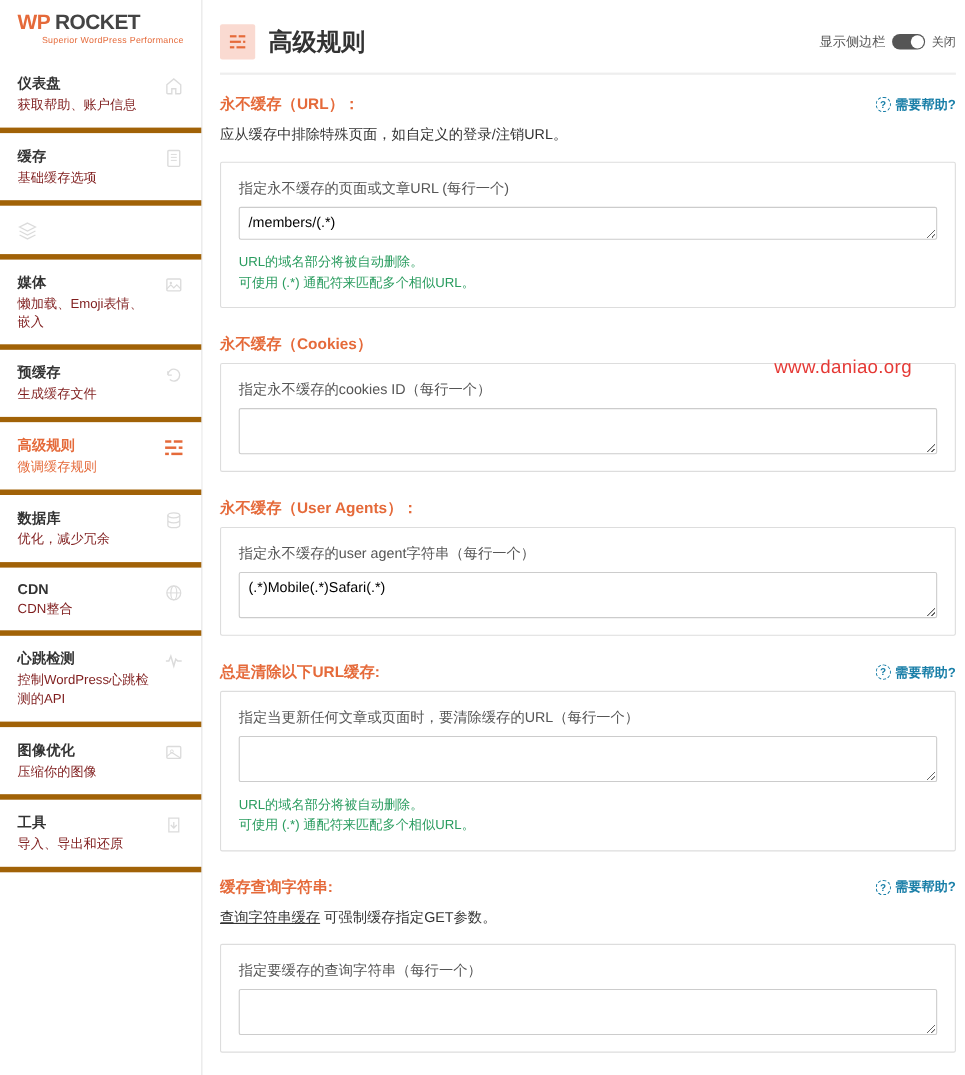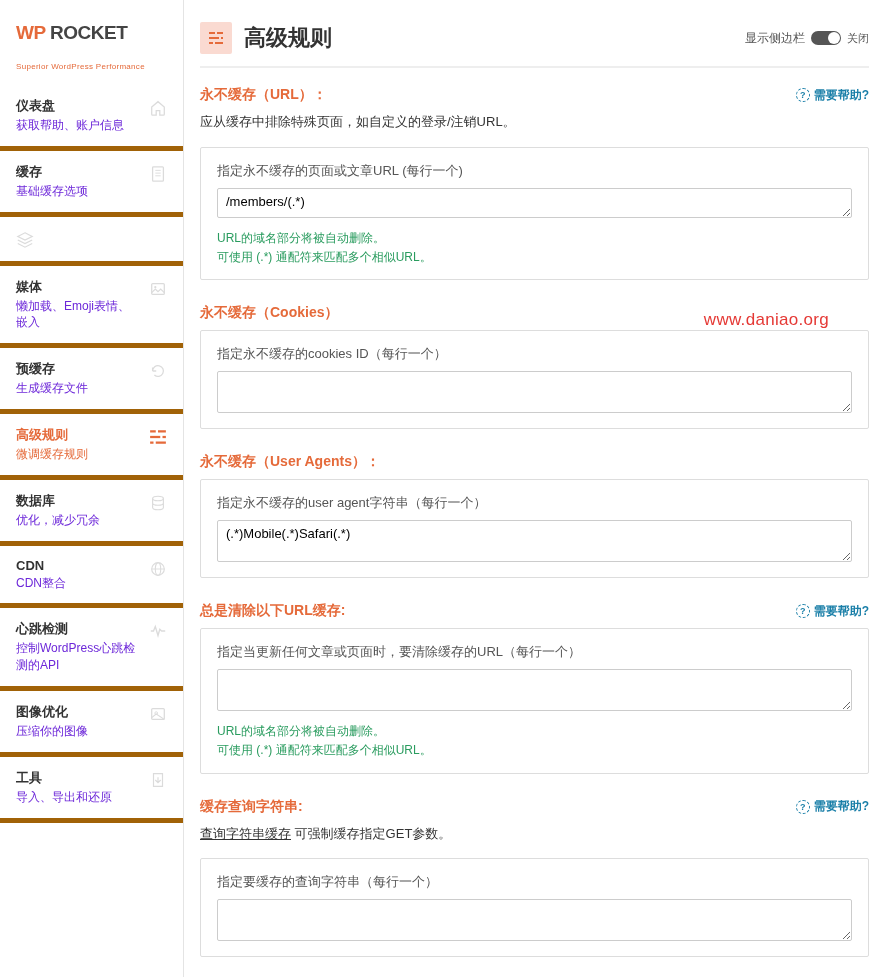--- a/index.html
+++ b/index.html
@@ -1,28 +1,28 @@
 <!DOCTYPE html>
 <html><head>
 <meta charset="utf-8">
 <style>
 * { box-sizing: border-box; margin: 0; padding: 0; }
 body { font-family: -apple-system, "Helvetica Neue", Arial, sans-serif; font-size: 13px; color: #333; background: #fff; width: 877px; }
 .wrap { display: flex; }
 .sidebar { width: 183px; flex-shrink: 0; }
-.logo { padding: 22px 16px 14px; }
+.logo { padding: 10px 16px 14px; }
 .logo-main { font-size: 19px; font-weight: 800; letter-spacing: -0.5px; }
 .logo-wp { color: #e56a3a; }
 .logo-rocket { color: #444; }
-.logo-sub { font-size: 8px; color: #e56a3a; letter-spacing: 0.3px; margin-top: 18px; }
+.logo-sub { font-size: 8px; color: #e56a3a; letter-spacing: 0.3px; margin-top: 0; text-align: right; }
 .nav-item { padding: 12px 16px; border-bottom: 5px solid #a16207; display: flex; align-items: flex-start; gap: 8px; cursor: pointer; position: relative; }
 .nav-item.active { background: #fff; }
 .nav-text { flex: 1; }
 .nav-title { font-size: 13px; font-weight: 700; color: #333; margin-bottom: 2px; }
-.nav-sub { font-size: 12px; color: #6d28d9; line-height: 1.4; }
+.nav-sub { font-size: 12px; color: #7f1d1d; line-height: 1.4; }
 .nav-item.active .nav-title { color: #e56a3a; }
 .nav-item.active .nav-sub { color: #e56a3a; }
 .nav-icon { width: 18px; height: 18px; opacity: 0.35; margin-top: 2px; }
 .nav-item.active .nav-icon { opacity: 1; }
 .nav-item.active .nav-icon * { stroke: #e56a3a; fill: none; }
 .nav-item.active .nav-icon rect { fill: #e56a3a; stroke: none; }
 .main { flex: 1; padding: 0 8px 20px 16px; border-left: 1px solid #e4e4e4; }
 .header { display: flex; align-items: center; padding: 22px 0 12px; border-bottom: 2px solid #eee; margin-bottom: 18px; }
 .header-icon { width: 32px; height: 32px; background: #fadad1; border-radius: 2px; margin-right: 12px; display: flex; align-items: center; justify-content: center; }
 .header-title { font-size: 22px; font-weight: 700; color: #333; flex: 1; }
@@ -209,21 +209,21 @@
           <div>URL的域名部分将被自动删除。</div>
           <div>可使用 (.*) 通配符来匹配多个相似URL。</div>
         </div>
       </div>
     </div>
 
     <div class="section" style="position:relative">
       <div class="section-heading">
         <div class="section-title">永不缓存（Cookies）</div>
       </div>
-      <div class="watermark" style="right:40px; top:6px;text-align:right;">www.daniao.org</div>
+      <div class="watermark" style="right:40px; top:20px;text-align:right;">www.daniao.org</div>
       <div class="field-box">
         <div class="field-label">指定永不缓存的cookies ID（每行一个）</div>
         <textarea style=""></textarea>
       </div>
     </div>
 
     <div class="section">
       <div class="section-heading">
         <div class="section-title">永不缓存（User Agents）：</div>
       </div>

